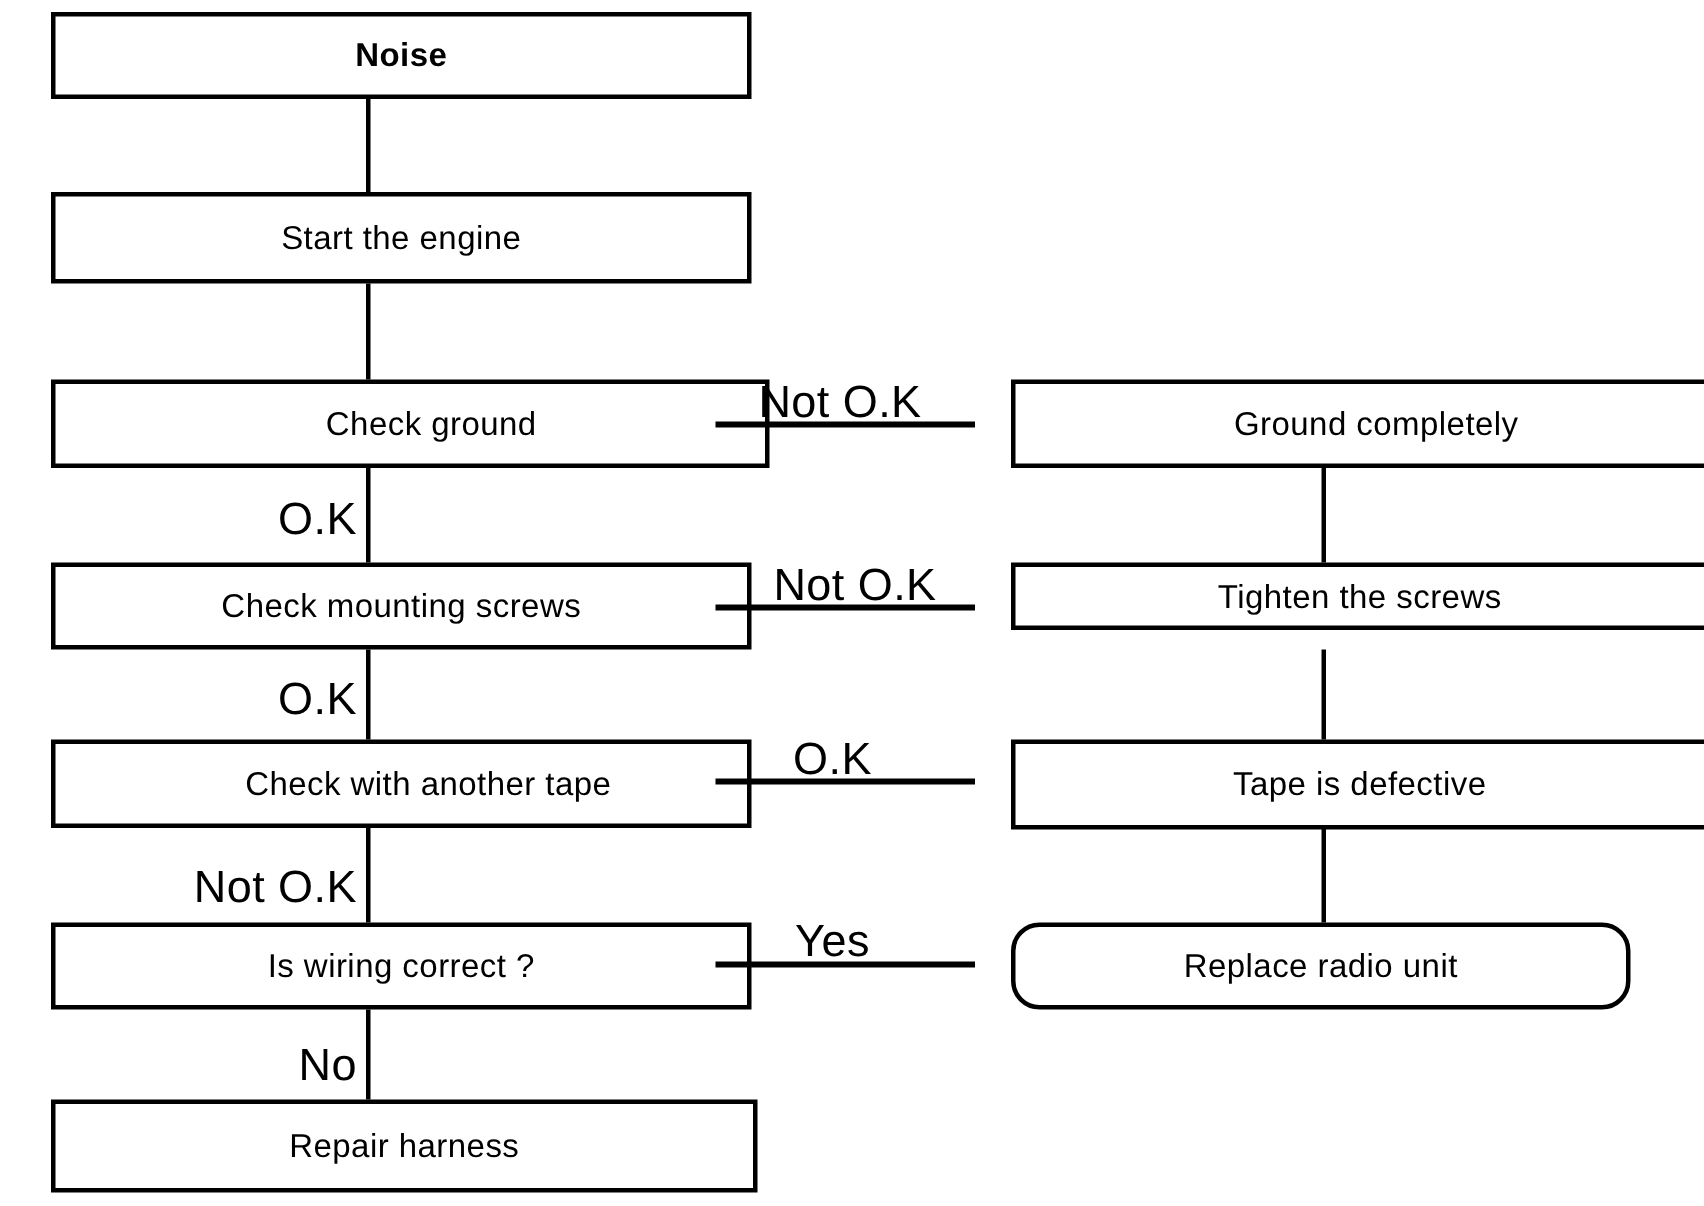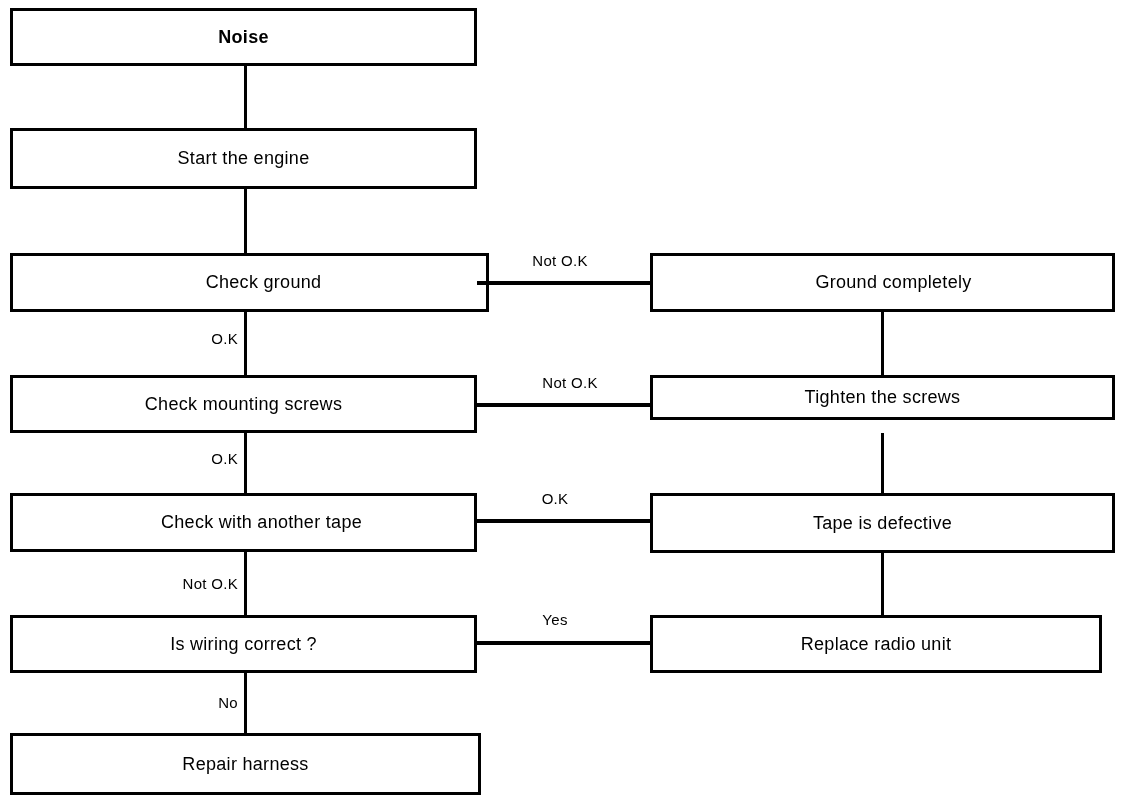--- a/index.html
+++ b/index.html
@@ -17,40 +17,41 @@
     overflow: hidden;
   }
   .node {
     position: absolute;
     box-sizing: border-box;
     border: 3px solid #000000;
     background: #ffffff;
     display: flex;
     align-items: center;
     justify-content: center;
-    font-size: 18px;
+    font-size: 22px;
     letter-spacing: 0.3px;
     white-space: nowrap;
+    margin-left: 24px;
   }
   .node.title {
     font-weight: bold;
   }
   .vline {
     position: absolute;
     width: 3px;
     background: #000000;
   }
   .hline {
     position: absolute;
     height: 4px;
     background: #000000;
   }
   .edge-label {
     position: absolute;
-    font-size: 15px;
+    font-size: 30px;
     letter-spacing: 0.3px;
     white-space: nowrap;
   }
   .edge-label.right-align { text-align: right; }
   .edge-label.center-align { text-align: center; }
 </style>
 </head>
 <body>
 
 <div class="canvas">
@@ -59,21 +60,21 @@
   <div class="node" style="left:10px; top:128px; width:467px; height:61px;">Start the engine</div>
   <div class="node" style="left:10px; top:253px; width:479px; height:59px;padding-left:28px;">Check ground</div>
   <div class="node" style="left:10px; top:375px; width:467px; height:58px;">Check mounting screws</div>
   <div class="node" style="left:10px; top:493px; width:467px; height:59px;padding-left:36px;">Check with another tape</div>
   <div class="node" style="left:10px; top:615px; width:467px; height:58px;">Is wiring correct ?</div>
   <div class="node" style="left:10px; top:733px; width:471px; height:62px;">Repair harness</div>
 
   <div class="node" style="left:650px; top:253px; width:465px; height:59px;padding-left:22px;">Ground completely</div>
   <div class="node" style="left:650px; top:375px; width:465px; height:45px;">Tighten the screws</div>
   <div class="node" style="left:650px; top:493px; width:465px; height:60px;">Tape is defective</div>
-  <div class="node" style="left:650px; top:615px; width:452px; height:58px;">Replace radio unit</div>
+  <div class="node" style="left:650px; top:615px; width:413px; height:58px;border-radius:19px;">Replace radio unit</div>
 
   <div class="vline" style="left:244px; top:66px;  height:62px;"></div>
   <div class="vline" style="left:244px; top:189px; height:64px;"></div>
   <div class="vline" style="left:244px; top:312px; height:63px;"></div>
   <div class="vline" style="left:244px; top:433px; height:60px;"></div>
   <div class="vline" style="left:244px; top:552px; height:63px;"></div>
   <div class="vline" style="left:244px; top:673px; height:60px;"></div>
 
   <div class="vline" style="left:881px; top:312px; height:63px;"></div>
   <div class="vline" style="left:881px; top:433px; height:60px;"></div>

